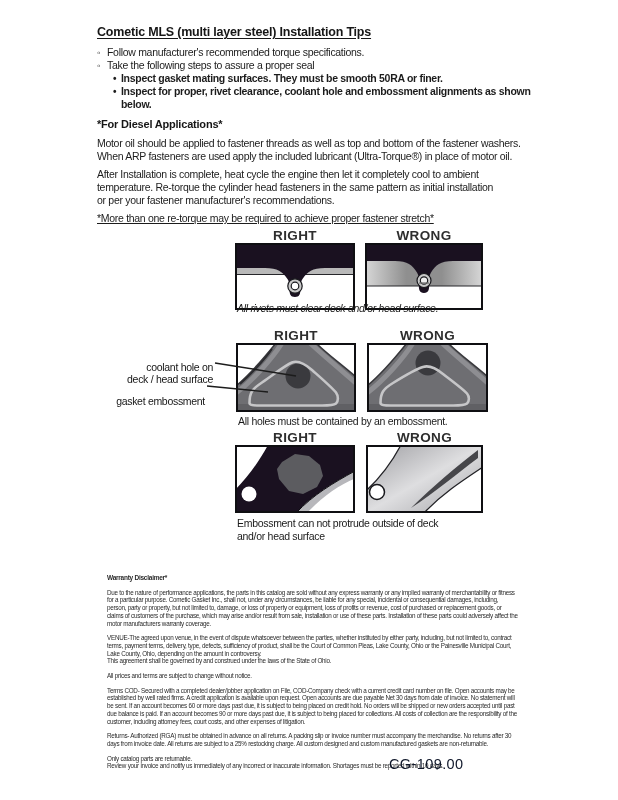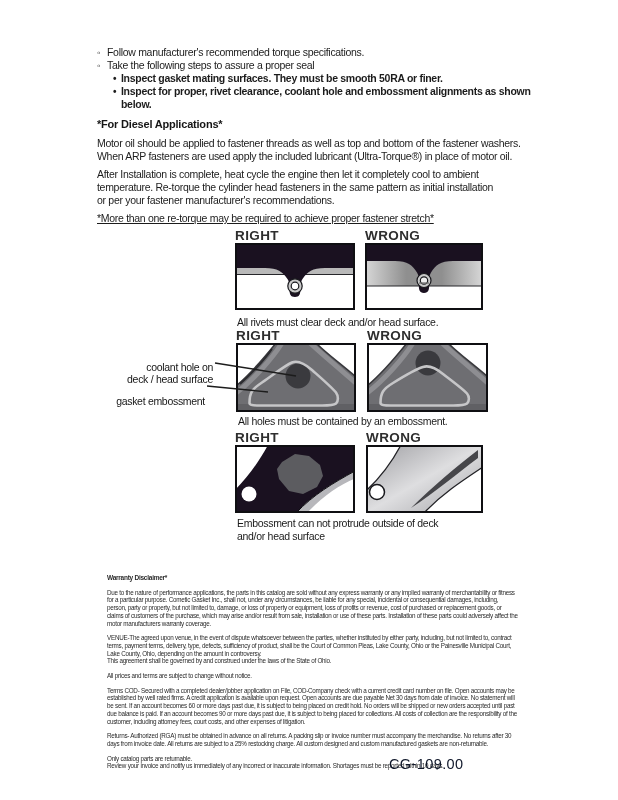--- a/index.html
+++ b/index.html
@@ -15,52 +15,53 @@
   .tips{left:97px;top:46px;width:440px;font-size:10.5px;line-height:13px;letter-spacing:-0.3px;}
   .tip-main{position:relative;padding-left:10px;}
   .tip-main::before{content:"\25E6";position:absolute;left:0;top:0;font-size:10px;}
   .tip-sub{position:relative;padding-left:24px;font-weight:bold;}
   .tip-sub::before{content:"\2022";position:absolute;left:16px;top:0;font-size:10px;}
   .diesel-h{left:97px;top:118px;font-size:11px;font-weight:bold;letter-spacing:-0.2px;color:#161616;}
   .body-p{font-size:10.5px;line-height:13px;letter-spacing:-0.3px;white-space:pre-line;width:450px;}
   .p1{left:97px;top:137px;}
   .p2{left:97px;top:168px;}
   .p3{left:97px;top:212px;text-decoration:underline;}
-  .rw{font-size:13.5px;font-weight:bold;color:#2e2e2e;letter-spacing:0.4px;}
+  .rw{font-size:13.5px;font-weight:bold;color:#2e2e2e;letter-spacing:0.4px;text-align:center;}
   .lblR1{left:235px;top:228px;width:120px;}
   .lblW1{left:365px;top:228px;width:118px;}
   .lblR2{left:236px;top:328px;width:120px;}
   .lblW2{left:367px;top:328px;width:121px;}
   .lblR3{left:235px;top:430px;width:120px;}
   .lblW3{left:366px;top:430px;width:117px;}
   .box1r{left:235px;top:243px;}
   .box1w{left:365px;top:243px;}
   .box2r{left:236px;top:343px;}
   .box2w{left:367px;top:343px;}
   .box3r{left:235px;top:445px;}
   .box3w{left:366px;top:445px;}
   .caption{font-size:10.5px;letter-spacing:-0.3px;line-height:12.5px;white-space:pre-line;color:#1a1a1a;}
-  .cap1{left:237px;top:316px;}
+  .cap1{left:237px;top:302px;font-style:italic;}
   .cap2{left:238px;top:415px;}
   .cap3{left:237px;top:517px;}
   .anno{font-size:10.5px;line-height:12px;letter-spacing:-0.3px;text-align:right;color:#161616;margin-top:15px;}
   .anno1{left:100px;top:346px;width:113px;}
   .anno2{left:100px;top:380px;width:105px;}
   .leads{left:100px;top:336px;z-index:5;pointer-events:none;}
   .legal{left:107px;top:574px;width:412px;font-size:6.3px;line-height:7.7px;letter-spacing:-0.25px;color:#2a2a2a;}
   .legal-h{font-weight:bold;font-size:6.5px;margin-bottom:7px;}
   .legal p{margin:0 0 7px 0;white-space:pre-line;}
   .pageno{left:389px;top:756px;font-size:14.5px;letter-spacing:0.4px;color:#0f172a;}
   svg{display:block;}
 </style>
 </head>
 <body>
 
 <div class="page">
 
+  <div class="abs title">Cometic MLS (multi layer steel) Installation Tips</div>
 
   <div class="abs tips">
     <div class="tip-main">Follow manufacturer's recommended torque specifications.</div>
     <div class="tip-main">Take the following steps to assure a proper seal</div>
     <div class="tip-sub">Inspect gasket mating surfaces.  They must be smooth 50RA or finer.</div>
     <div class="tip-sub">Inspect for proper, rivet clearance, coolant hole and embossment alignments as shown below.</div>
   </div>
 
   <div class="abs diesel-h">*For Diesel Applications*</div>
   <div class="abs body-p p2">After Installation is complete, heat cycle the engine then let it completely cool to ambient

